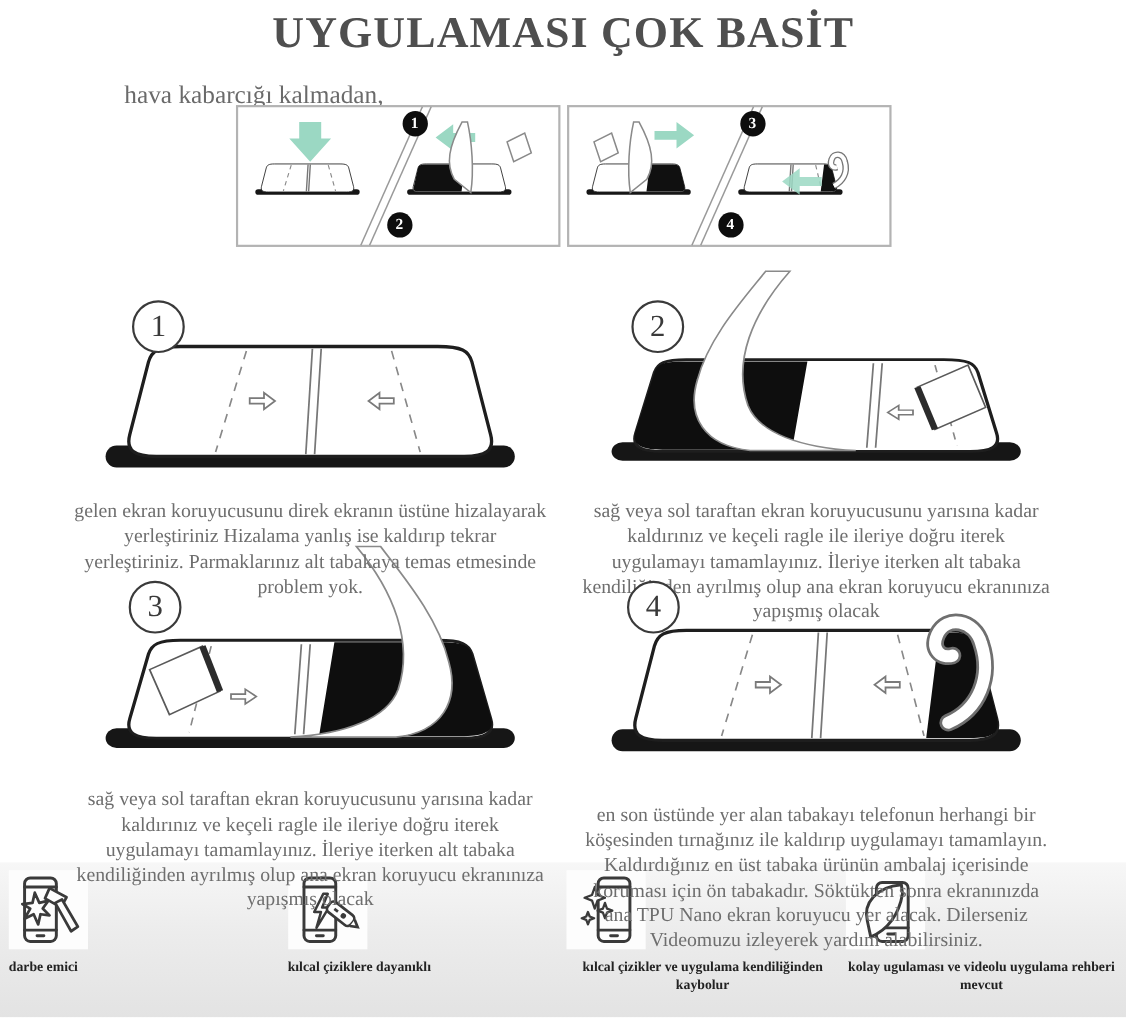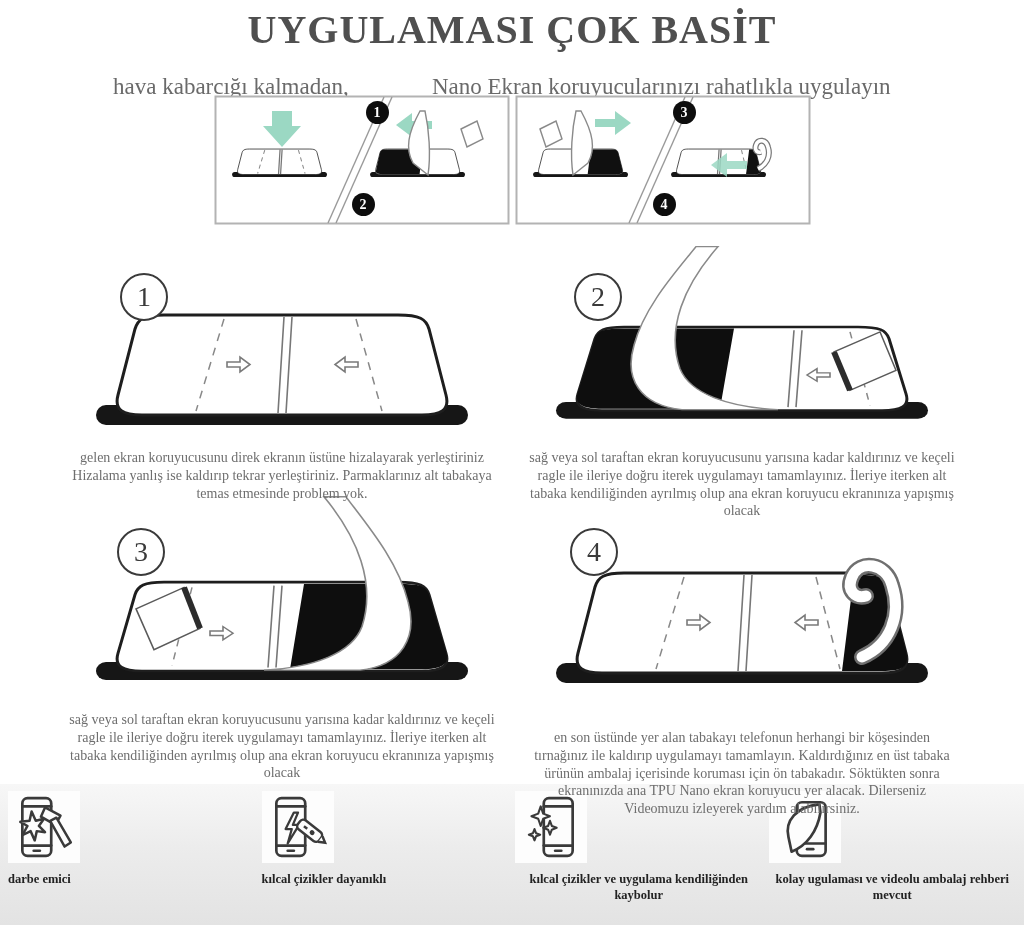--- a/index.html
+++ b/index.html
@@ -34,21 +34,21 @@
   .row1{height:258px;}
   .row2{height:290px;}
   .num-circle{
     position:absolute;width:44px;height:44px;border:2.5px solid #3a3a3a;border-radius:50%;
     color:#3a3a3a;font-size:28px;display:flex;align-items:center;justify-content:center;line-height:1;
     background:#fff;z-index:2;
   }
   .art{position:absolute;left:50%;transform:translateX(-50%);z-index:1;}
   .step-text{
     position:absolute;left:50%;transform:translateX(-50%);width:432px;
-    text-align:center;font-size:14px;line-height:1.27;color:#6e6e6e;z-index:2;
+    text-align:center;font-size:18px;line-height:1.27;color:#6e6e6e;z-index:2;
   }
   
   .features{
     position:absolute;left:0;bottom:0;width:1024px;height:141px;
     background:linear-gradient(180deg,#f7f7f7 0%,#ececec 45%,#e3e3e3 100%);
     display:flex;align-items:flex-start;padding:0 8px;box-sizing:border-box;gap:6px;
   }
   .feature{flex:1 1 0;display:flex;flex-direction:column;align-items:flex-start;padding-top:7px;}
   .tile{width:72px;height:72px;background:#fdfdfd;display:flex;align-items:center;justify-content:center;}
   .feature-label{
@@ -77,21 +77,20 @@
       <line x1="29" y1="55" x2="35" y2="55"></line>
     </g>
   </defs>
 </svg>
 
 <div class="canvas">
 
   <h1 class="page-title">UYGULAMASI ÇOK BASİT</h1>
   <div class="subtitle-row">
     <span class="sub-left">hava kabarcığı kalmadan,</span>
-    <span class="sub-right">Nano Ekran koruyucularınızı rahatlıkla uygulayın</span>
   </div>
 
   <div class="strip">
     <div class="strip-panel">
       <svg width="296" height="130" viewBox="0 0 296 130">
         <rect x="1.5" y="1.5" width="293" height="127" fill="#ffffff" stroke="#b3b3b3" stroke-width="2"></rect>
         <line x1="114" y1="128" x2="170" y2="2" stroke="#9a9a9a" stroke-width="1.4"></line>
         <line x1="122" y1="128" x2="178" y2="2" stroke="#9a9a9a" stroke-width="1.4"></line>
         <use href="#arrow-green-d" transform="translate(50,16)"></use>
         <g transform="translate(12,52) scale(0.255)">
@@ -227,21 +226,21 @@
           <use href="#f-phone" transform="translate(-7,0)"></use>
           <polygon points="28,18 20,34 26,34 22,48 33,30 27,30 32,18" fill="none" stroke="#3a3a3a" stroke-width="2.2" stroke-linejoin="round"></polygon>
           <g transform="rotate(38 43 36)" fill="none" stroke="#3a3a3a" stroke-width="2.4">
             <rect x="30" y="30" width="26" height="11" rx="4" fill="#fdfdfd"></rect>
             <line x1="36" y1="35.5" x2="40" y2="35.5"></line>
             <circle cx="46" cy="35.5" r="1.2" fill="#3a3a3a"></circle>
             <path d="M56,32 L62,35.5 L56,39" fill="#fdfdfd"></path>
           </g>
         </svg>
       </div>
-      <div class="feature-label">kılcal çizikler dayanıklı</div>
+      <div class="feature-label">kılcal çiziklere dayanıklı</div>
     </div>
 
 
 
     <div class="feature">
       <div class="tile">
         <svg width="66" height="66" viewBox="0 0 64 64">
           <use href="#f-phone" transform="translate(7,0)"></use>
           <g fill="#fdfdfd" stroke="#3a3a3a" stroke-width="2" stroke-linejoin="round">
             <path d="M22,12 L24.4,19 L31,21.5 L24.4,24 L22,31 L19.6,24 L13,21.5 L19.6,19 Z"></path>
@@ -257,17 +256,17 @@
       <div class="tile">
         <svg width="66" height="66" viewBox="0 0 64 64">
           <g fill="none" stroke="#3a3a3a" stroke-width="2.6" stroke-linecap="round" stroke-linejoin="round">
             <rect x="24" y="8" width="28" height="52" rx="5" fill="#fdfdfd"></rect>
             <line x1="24" y1="48" x2="52" y2="48"></line>
             <line x1="34" y1="53.5" x2="40" y2="53.5"></line>
             <path d="M46,10 C24,12 12,26 16,42 L19,56 C34,50 44,36 47,18 Z" fill="#fdfdfd"></path>
           </g>
         </svg>
       </div>
-      <div class="feature-label">kolay ugulaması ve videolu ambalaj rehberi mevcut</div>
+      <div class="feature-label">kolay ugulaması ve videolu uygulama rehberi mevcut</div>
     </div>
 
   </div>
 </div>
 
 </body></html>

